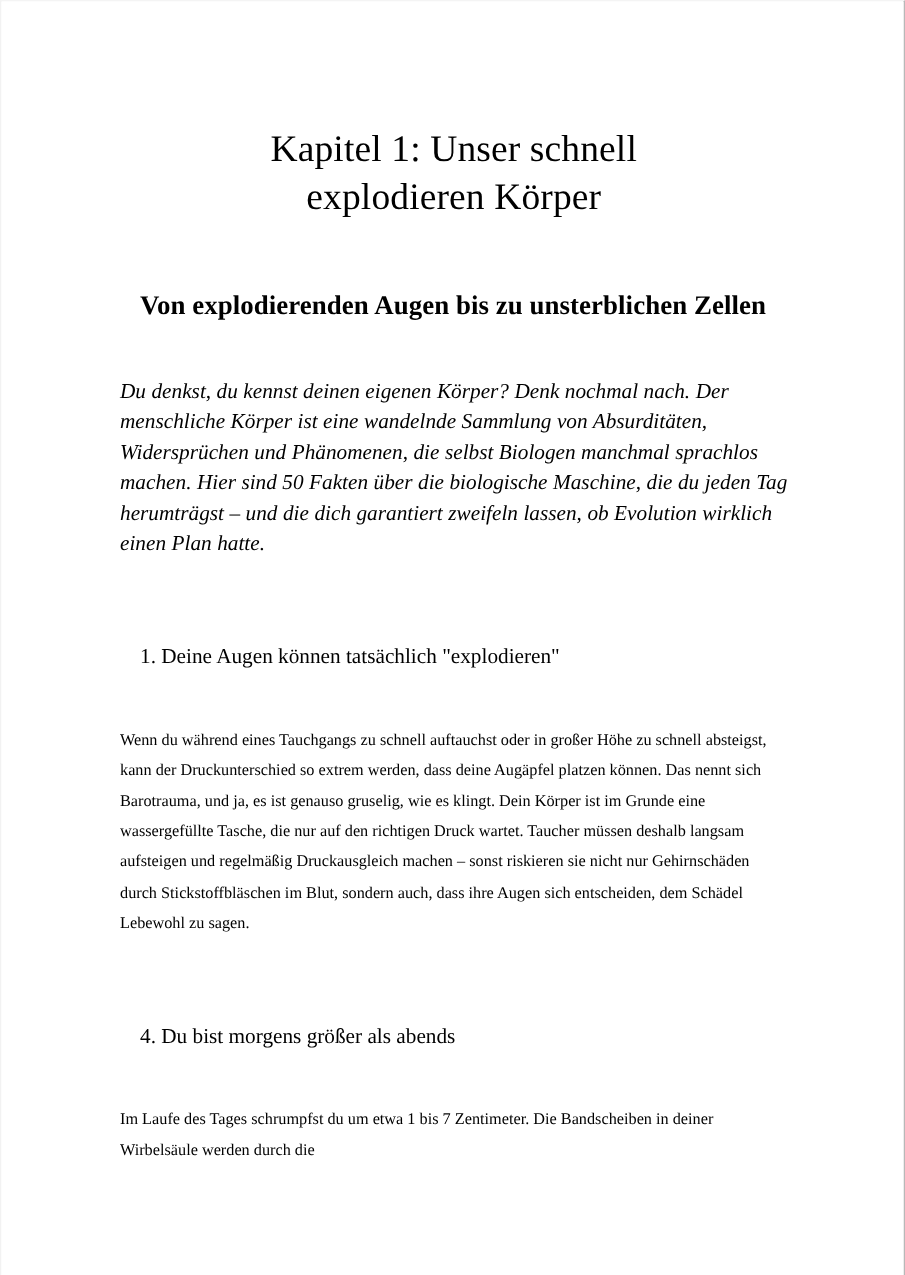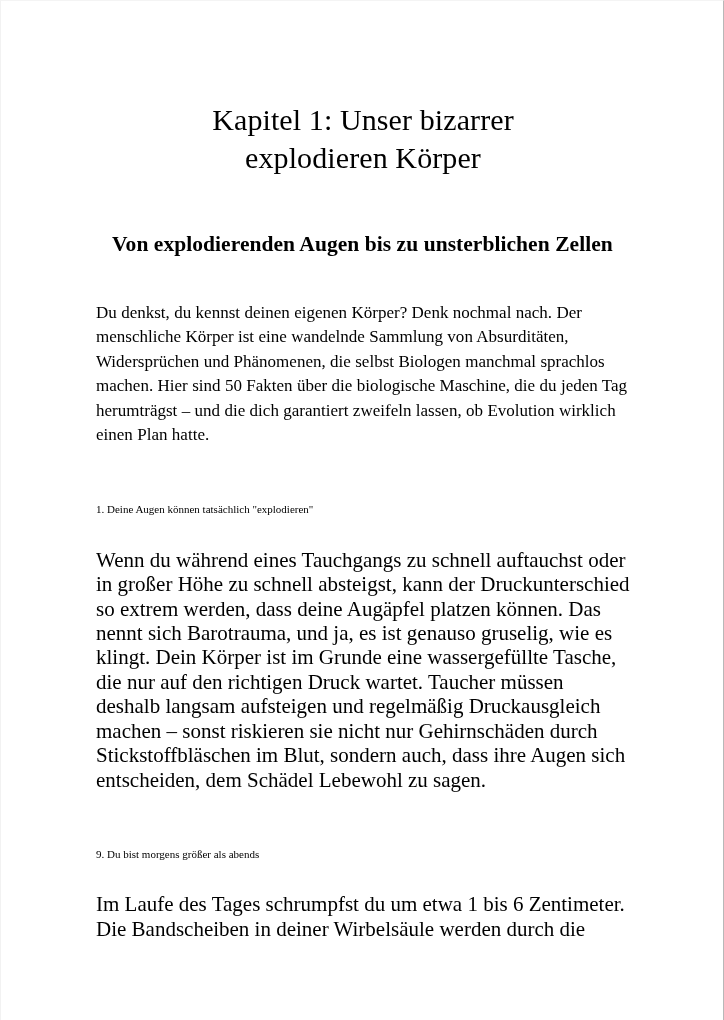--- a/index.html
+++ b/index.html
@@ -48,51 +48,52 @@
     letter-spacing: 0.05px;
   }
   .body-para {
     font-size: 17px;
     line-height: 24.4px;
     text-align: left;
     margin: 0;
     padding-top: 26px;
     letter-spacing: 0.01px;
     word-spacing: 0.1px;
+    font-style: italic;
   }
   .fact-heading {
-    font-size: 11px;
+    font-size: 17px;
     font-weight: normal;
     line-height: 24.4px;
-    margin: 0;
+    margin: 16px;
     padding-top: 50px;
   }
   .fact-body {
-    font-size: 21px;
+    font-size: 13px;
     line-height: 24.4px;
     margin: 0;
     padding-top: 26px;
     text-align: left;
   }
 </style>
 </head>
 <body>
 
 <div class="page">
   <div class="content">
 
     <h1 class="doc-title">
-      <span>Kapitel 1: Unser bizarrer</span><br>
+      <span>Kapitel 1: Unser schnell</span><br>
       <span>explodieren Körper</span>
     </h1>
 
     <h2 class="doc-subtitle">Von explodierenden Augen bis zu unsterblichen Zellen</h2>
 
     <p class="body-para">Du denkst, du kennst deinen eigenen Körper? Denk nochmal nach. Der menschliche Körper ist eine wandelnde Sammlung von Absurditäten, Widersprüchen und Phänomenen, die selbst Biologen manchmal sprachlos machen. Hier sind 50 Fakten über die biologische Maschine, die du jeden Tag herumträgst – und die dich garantiert zweifeln lassen, ob Evolution wirklich einen Plan hatte.</p>
 
     <h3 class="fact-heading">1. Deine Augen können tatsächlich "explodieren"</h3>
     <p class="fact-body">Wenn du während eines Tauchgangs zu schnell auftauchst oder in großer Höhe zu schnell absteigst, kann der Druckunterschied so extrem werden, dass deine Augäpfel platzen können. Das nennt sich Barotrauma, und ja, es ist genauso gruselig, wie es klingt. Dein Körper ist im Grunde eine wassergefüllte Tasche, die nur auf den richtigen Druck wartet. Taucher müssen deshalb langsam aufsteigen und regelmäßig Druckausgleich machen – sonst riskieren sie nicht nur Gehirnschäden durch Stickstoffbläschen im Blut, sondern auch, dass ihre Augen sich entscheiden, dem Schädel Lebewohl zu sagen.</p>
 
-    <h3 class="fact-heading">9. Du bist morgens größer als abends</h3>
-    <p class="fact-body">Im Laufe des Tages schrumpfst du um etwa 1 bis 6 Zentimeter. Die Bandscheiben in deiner Wirbelsäule werden durch die</p>
+    <h3 class="fact-heading">4. Du bist morgens größer als abends</h3>
+    <p class="fact-body">Im Laufe des Tages schrumpfst du um etwa 1 bis 7 Zentimeter. Die Bandscheiben in deiner Wirbelsäule werden durch die</p>
 
   </div>
 </div>
 
 </body></html>

